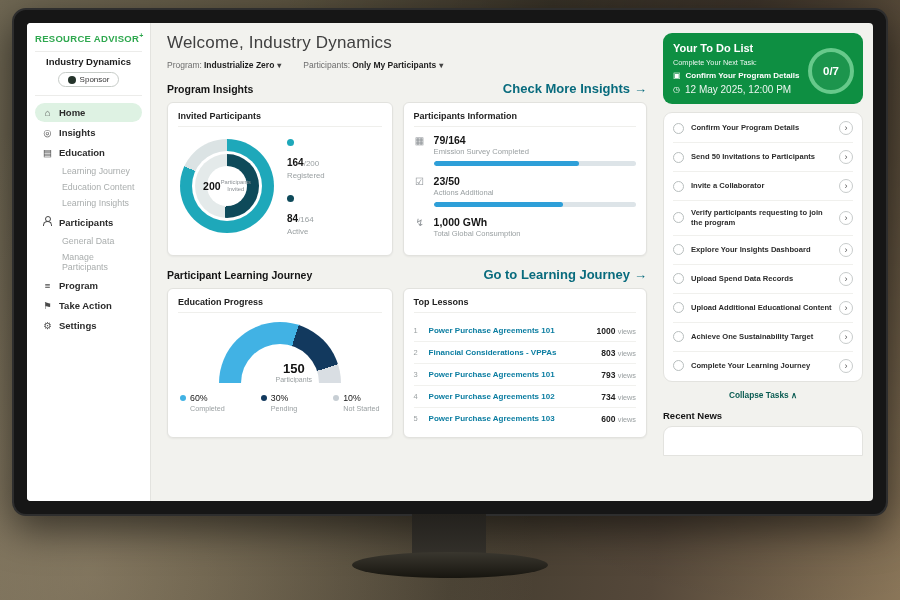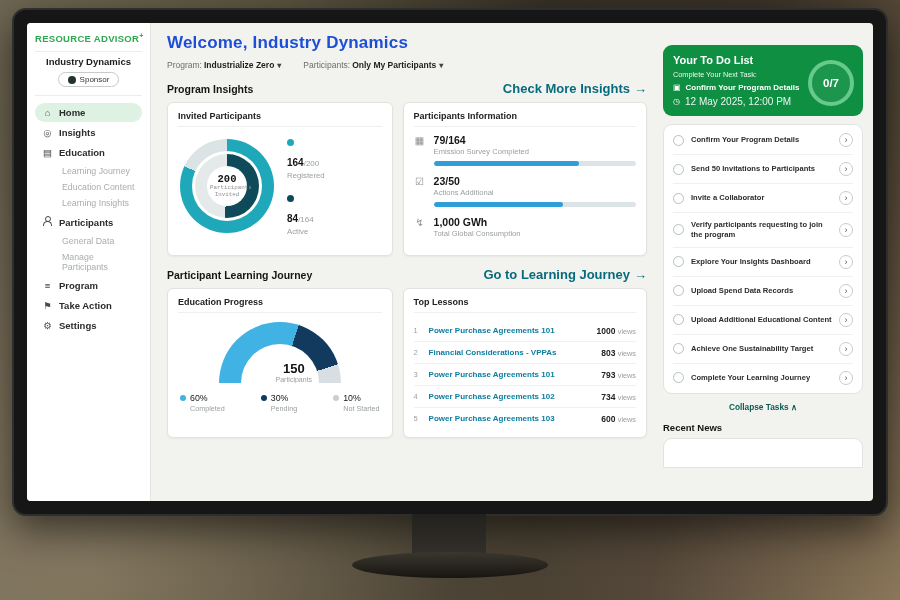--- a/index.html
+++ b/index.html
@@ -42,21 +42,21 @@
   .nav-ico { width:11px; text-align:center; font-size:9.5px; color:#4a4a4a; font-weight:normal; }
   .ico-person { position:relative; width:11px; height:10px; display:inline-block; }
   .ico-person::before { content:""; position:absolute; left:3px; top:0; width:4px; height:4px;
     border:1px solid #4a4a4a; border-radius:50%; }
   .ico-person::after { content:""; position:absolute; left:1px; top:5px; width:7px; height:4px;
     border:1px solid #4a4a4a; border-bottom:none; border-radius:5px 5px 0 0; }
   .nav-sub { padding:3px 6px 3px 27px; font-size:8.8px; color:#a9adad; cursor:pointer; }
 
   
   .main { flex:1; padding:10px 14px 0 16px; min-width:0; }
-  h1 { font-size:17px; font-weight:bold; color:#1d4ed8; letter-spacing:.2px; }
+  h1 { font-size:17px; font-weight:normal; color:#404040; letter-spacing:.2px; }
   .filters { display:flex; gap:22px; margin-top:7px; align-items:center; }
   .filter { display:flex; align-items:flex-start; gap:2px; font-size:8.5px; color:#6d6d6d; }
   .filter .val { font-weight:bold; color:#1e1e1e; display:flex; align-items:center; gap:3px;
     cursor:pointer; background:none; border:none; font-size:8.5px; font-family:inherit; }
   .chev { font-size:8px; color:#444; }
   .section { display:flex; justify-content:space-between; align-items:center; margin-top:11px; }
   .section-title { font-size:10.5px; font-weight:bold; color:#151515; }
   .section-link { font-size:13px; font-weight:bold; color:#086b7d; display:flex; gap:4px;
     align-items:center; cursor:pointer; background:none; border:none; font-family:inherit; }
   .cards { display:flex; gap:10px; margin-top:6px; align-items:stretch; }
@@ -68,21 +68,21 @@
   
   .card-invited { width:47%; }
   .donut-wrap { display:flex; align-items:center; gap:13px; padding:2px 0 2px 2px; }
   .donut { position:relative; width:94px; height:94px; flex-shrink:0; }
   .ring-outer { position:absolute; inset:0; border-radius:50%;
     background:conic-gradient(#1ea8ba 0deg 295deg, #dbe3e4 295deg 360deg); }
   .ring-outer-hole { position:absolute; inset:12px; border-radius:50%; background:#fff; }
   .ring-inner { position:absolute; inset:15px; border-radius:50%;
     background:conic-gradient(#0e4a5a 0deg 184deg, #e4eaea 184deg 360deg); }
   .ring-inner-hole { position:absolute; inset:27px; border-radius:50%; background:#fff;
-    display:flex; flex-direction:column; align-items:center; justify-content:center; text-align:center;font-family:Liberation Mono, monospace; }
+    display:flex; flex-direction:row; align-items:center; justify-content:center; text-align:center; }
   .donut-val { font-size:10.5px; font-weight:bold; color:#111; }
   .donut-lbl { font-size:5.8px; color:#8b9094; width:34px; line-height:1.2; }
   .leg { display:flex; flex-direction:column; gap:12px; }
   .leg-item { display:flex; gap:6px; align-items:flex-start;flex-direction:column; }
   .dot { width:7px; height:7px; border-radius:50%; margin-top:3px; flex-shrink:0; }
   .dot-cyan { background:#1ea8ba; } .dot-dark { background:#0e4a5a; }
   .dot-lblue { background:#41b2e4; } .dot-navy { background:#12395e; } .dot-gray { background:#c7ced4; }
   .leg-val { font-size:10px; font-weight:bold; color:#151515; }
   .leg-total { font-size:8px; font-weight:normal; color:#9aa0a2; }
   .leg-lbl { font-size:7.8px; color:#9aa0a2; margin-top:1px; }
@@ -116,21 +116,21 @@
   .card-lessons { flex:1; }
   .lesson { display:flex; align-items:center; gap:7px; padding:5.5px 0; border-bottom:1px solid #f1f1ee; }
   .lesson:last-child { border-bottom:none; }
   .lesson-rank { font-size:7.5px; color:#9aa0a2; width:8px; }
   .lesson-title { flex:1; font-size:8px; font-weight:bold; color:#0b7da1; cursor:pointer; }
   .lesson-views { font-size:8.5px; font-weight:bold; color:#222; white-space:nowrap; }
   .lesson-unit { font-size:7.3px; font-weight:normal; color:#9aa0a2; }
 
   
   .right { width:212px; flex-shrink:0; padding:10px 10px 0 2px; }
-  .todo-hero { position:relative; background:#0e8f42; border-radius:9px; padding:9px 10px; color:#fff;margin-top:12px; }
+  .todo-hero { position:relative; background:#0e8f42; border-radius:9px; padding:9px 10px; color:#fff; }
   .todo-title { font-size:11px; font-weight:bold; }
   .todo-sub { font-size:7.3px; margin-top:4px; opacity:.92; }
   .todo-line { display:flex; gap:5px; align-items:center; margin-top:4px; padding-right:52px; }
   .todo-line .w-ico { font-size:8px; }
   .todo-next { font-size:8px; font-weight:bold; }
   .todo-due { font-size:10px; opacity:.92; }
   .todo-ring { position:absolute; right:9px; top:15px; width:46px; height:46px; border-radius:50%;
     border:4px solid #67c98b; display:flex; align-items:center; justify-content:center;
     font-size:11.5px; font-weight:bold; background:rgba(255,255,255,.06); }
 

